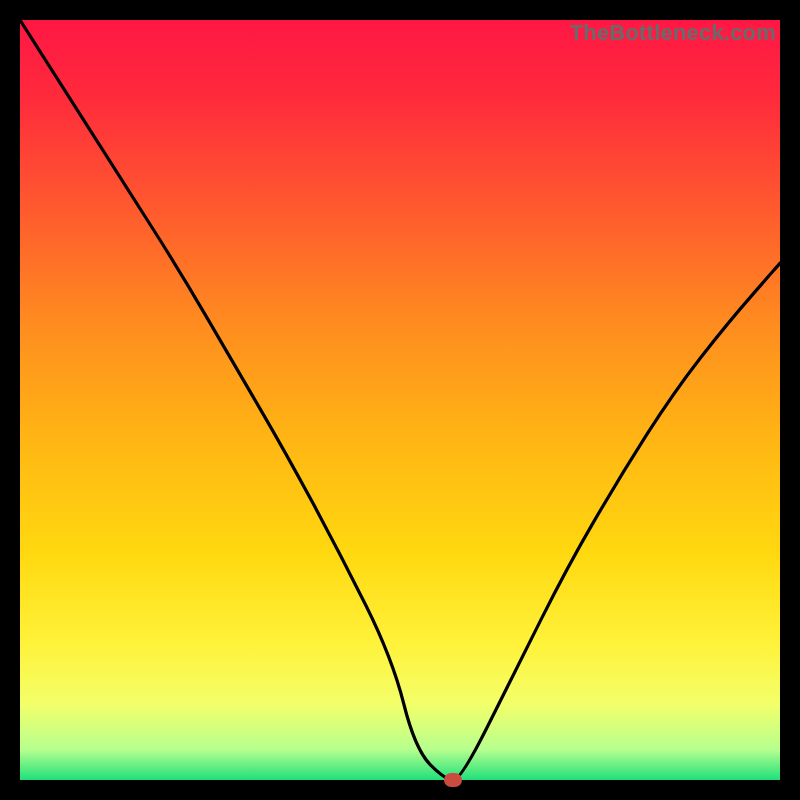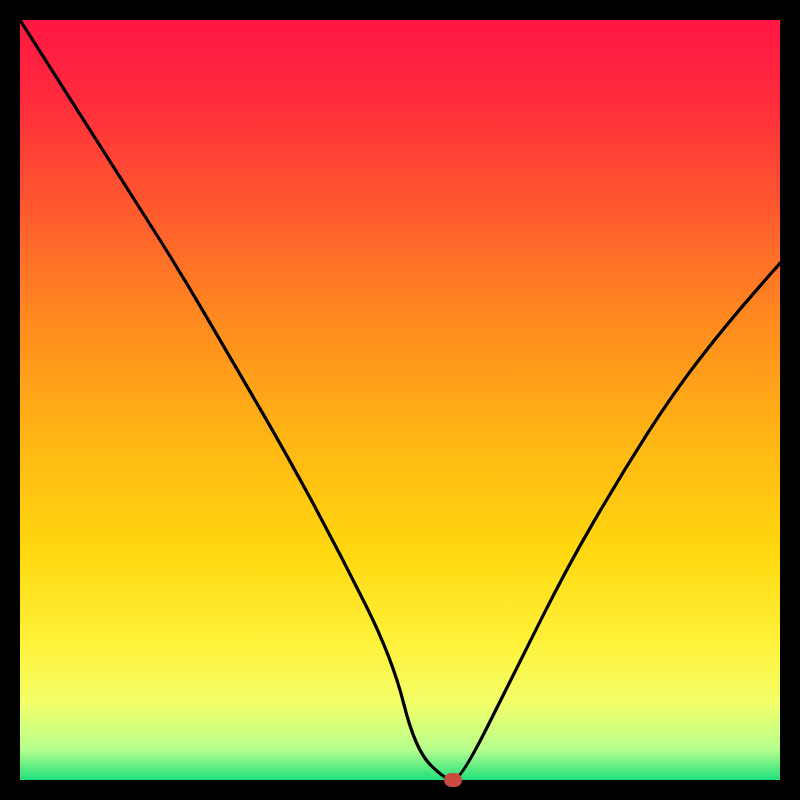--- a/index.html
+++ b/index.html
@@ -41,20 +41,21 @@
     background: #cc4b3f;
     z-index: 4;
     transform: translate(-50%, -50%);
   }
 </style>
 </head>
 <body>
 
 <div class="frame">
 
+  <div class="watermark">TheBottleneck.com</div>
 
   <svg id="chart-svg" width="760" height="760" viewBox="0 0 760 760">
     <defs>
       <linearGradient id="bg-grad" x1="0" y1="0" x2="0" y2="1">
           <stop offset="0%" stop-color="#ff1744"></stop>
           <stop offset="10%" stop-color="#ff2a3c"></stop>
           <stop offset="25%" stop-color="#ff5a2e"></stop>
           <stop offset="40%" stop-color="#ff8c1f"></stop>
           <stop offset="55.00000000000001%" stop-color="#ffb514"></stop>
           <stop offset="70%" stop-color="#ffd80f"></stop>

